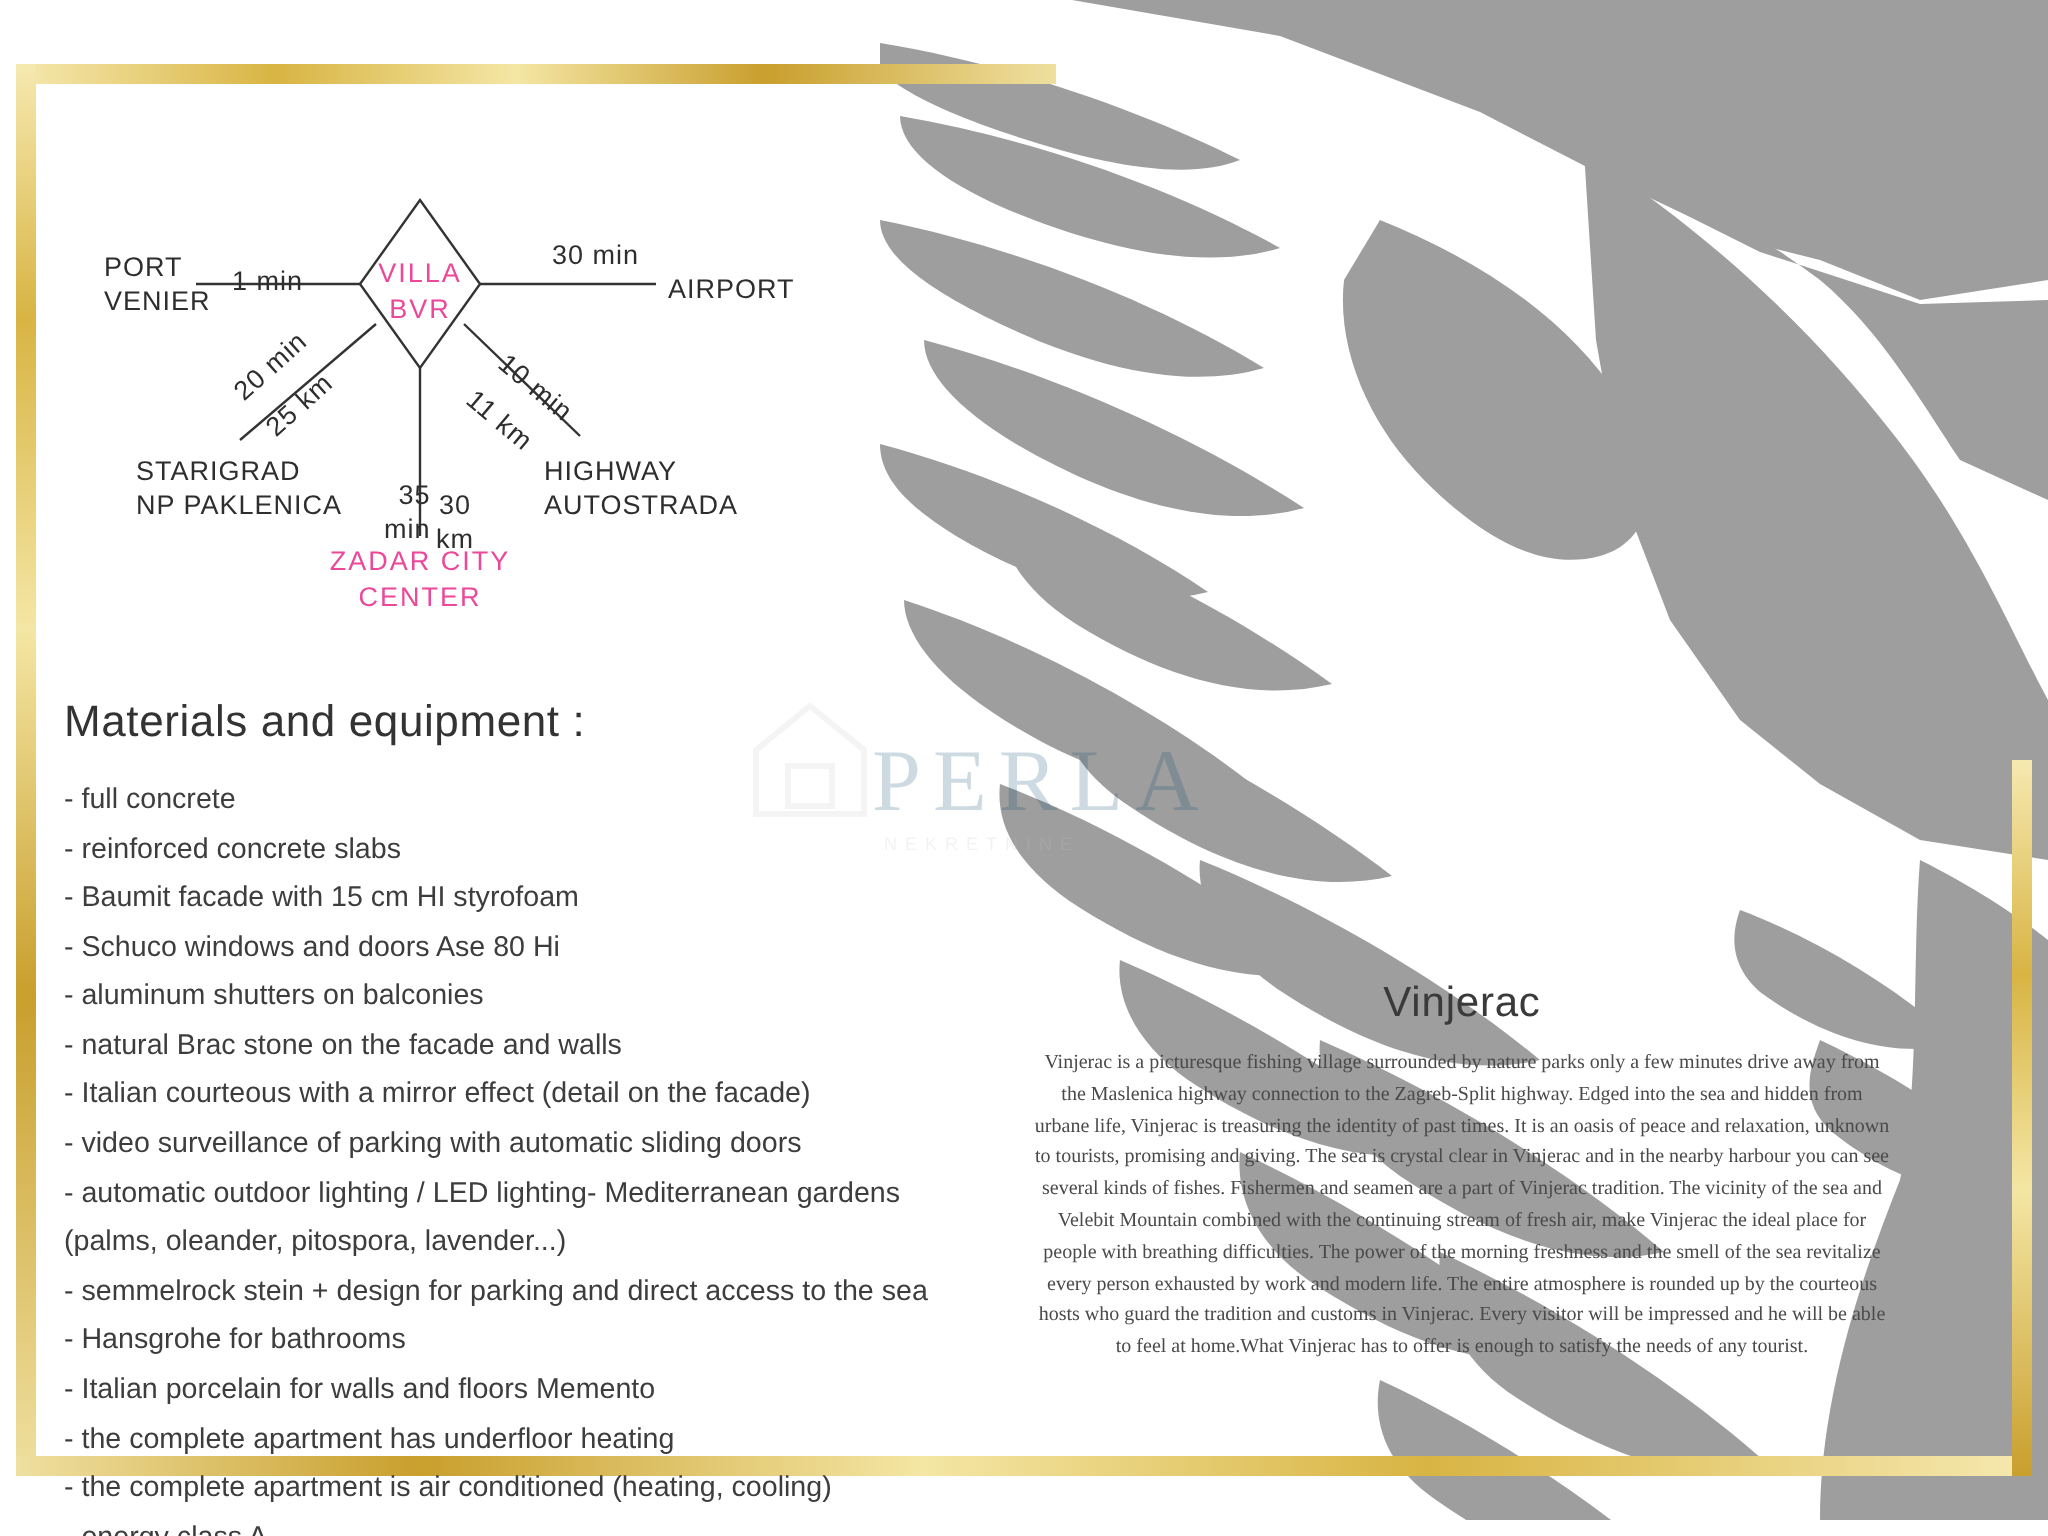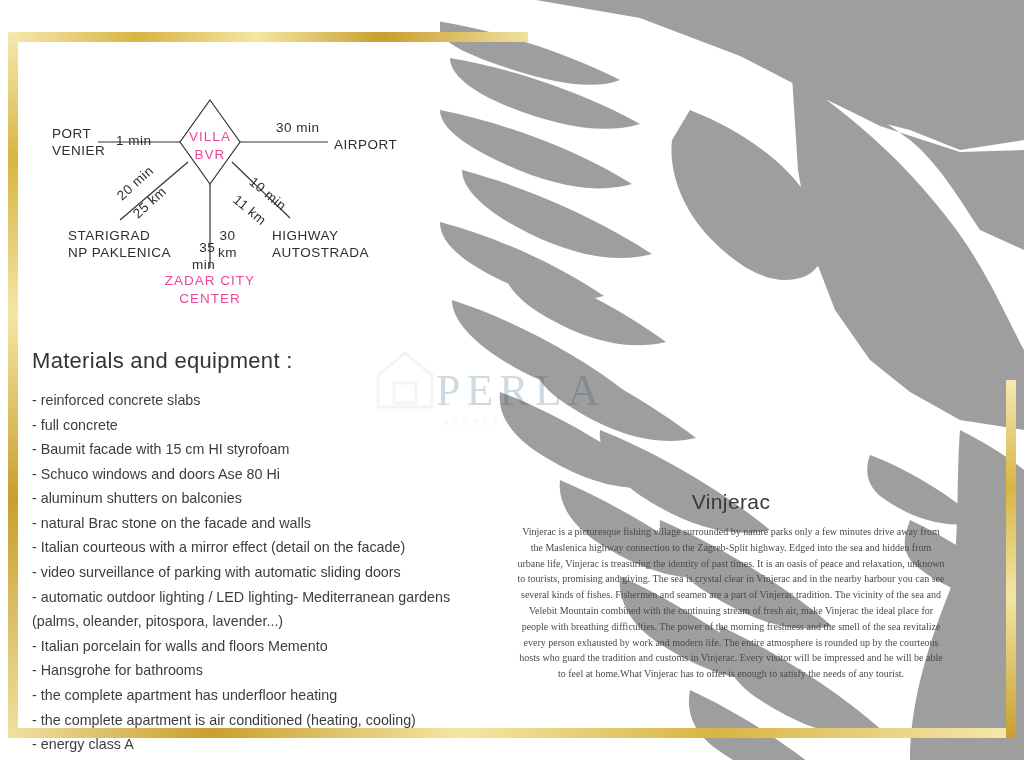--- a/index.html
+++ b/index.html
@@ -227,48 +227,49 @@
 
     <div class="dg-text dg-rot-a" style="left:86px; top:112px;">20 min</div>
     <div class="dg-text dg-rot-a" style="left:102px; top:130px;">25 km</div>
     <div class="dg-text" style="left:40px; top:148px; text-align:left;">STARIGRAD<br>NP PAKLENICA</div>
 
     <div class="dg-text dg-rot-b" style="left:228px; top:94px;">10 min</div>
     <div class="dg-text dg-rot-b" style="left:212px; top:112px;">11 km</div>
     <div class="dg-text" style="left:244px; top:148px; text-align:left;">HIGHWAY<br>AUTOSTRADA</div>
 
     <div class="dg-text" style="left:164px; top:148px; text-align:right;margin-top:12px;">35<br>min</div>
-    <div class="dg-text" style="left:190px; top:148px; text-align:center;">30<br>km</div>
+    <div class="dg-text" style="left:190px; top:165px; text-align:center;">30<br>km</div>
     <div class="dg-center" style="left:122px; top:192px;">ZADAR CITY<br>CENTER</div>
   </div>
 
   <div class="watermark">
     <svg width="70" height="72" viewBox="0 0 70 72" xmlns="http://www.w3.org/2000/svg">
       <path d="M8 30 L35 8 L62 30 L62 62 L8 62 Z" fill="none" stroke="#c9c9c9" stroke-width="3"></path>
       <rect x="24" y="38" width="22" height="20" fill="none" stroke="#c9c9c9" stroke-width="3"></rect>
     </svg>
     <div class="wm-text">PERLA</div>
     <div class="wm-sub">NEKRETNINE</div>
   </div>
 
   <div class="materials">
     <h2>Materials and equipment :</h2>
     <ul>
+      <li>- full concrete</li>
       <li>- reinforced concrete slabs</li>
-      <li>- full concrete</li>
       <li>- Baumit facade with 15 cm HI styrofoam</li>
       <li>- Schuco windows and doors Ase 80 Hi</li>
       <li>- aluminum shutters on balconies</li>
       <li>- natural Brac stone on the facade and walls</li>
       <li>- Italian courteous with a mirror effect (detail on the facade)</li>
       <li>- video surveillance of parking with automatic sliding doors</li>
       <li>- automatic outdoor lighting / LED lighting- Mediterranean gardens</li>
       <li>  (palms, oleander, pitospora, lavender...)</li>
+      <li>- semmelrock stein + design for parking and direct access to the sea</li>
+      <li>- Hansgrohe for bathrooms</li>
       <li>- Italian porcelain for walls and floors Memento</li>
-      <li>- Hansgrohe for bathrooms</li>
       <li>- the complete apartment has underfloor heating</li>
       <li>- the complete apartment is air conditioned (heating, cooling)</li>
       <li>- energy class A</li>
 
     </ul>
   </div>
 
   <div class="vinjerac-block">
     <h3>Vinjerac</h3>
     <p>Vinjerac is a picturesque fishing village surrounded by nature parks only a few minutes drive away from the Maslenica highway connection to the Zagreb-Split highway. Edged into the sea and hidden from urbane life, Vinjerac is treasuring the identity of past times. It is an oasis of peace and relaxation, unknown to tourists, promising and giving. The sea is crystal clear in Vinjerac and in the nearby harbour you can see several kinds of fishes. Fishermen and seamen are a part of Vinjerac tradition. The vicinity of the sea and Velebit Mountain combined with the continuing stream of fresh air, make Vinjerac the ideal place for people with breathing difficulties. The power of the morning freshness and the smell of the sea revitalize every person exhausted by work and modern life. The entire atmosphere is rounded up by the courteous hosts who guard the tradition and customs in Vinjerac. Every visitor will be impressed and he will be able to feel at home.What Vinjerac has to offer is enough to satisfy the needs of any tourist.</p>

